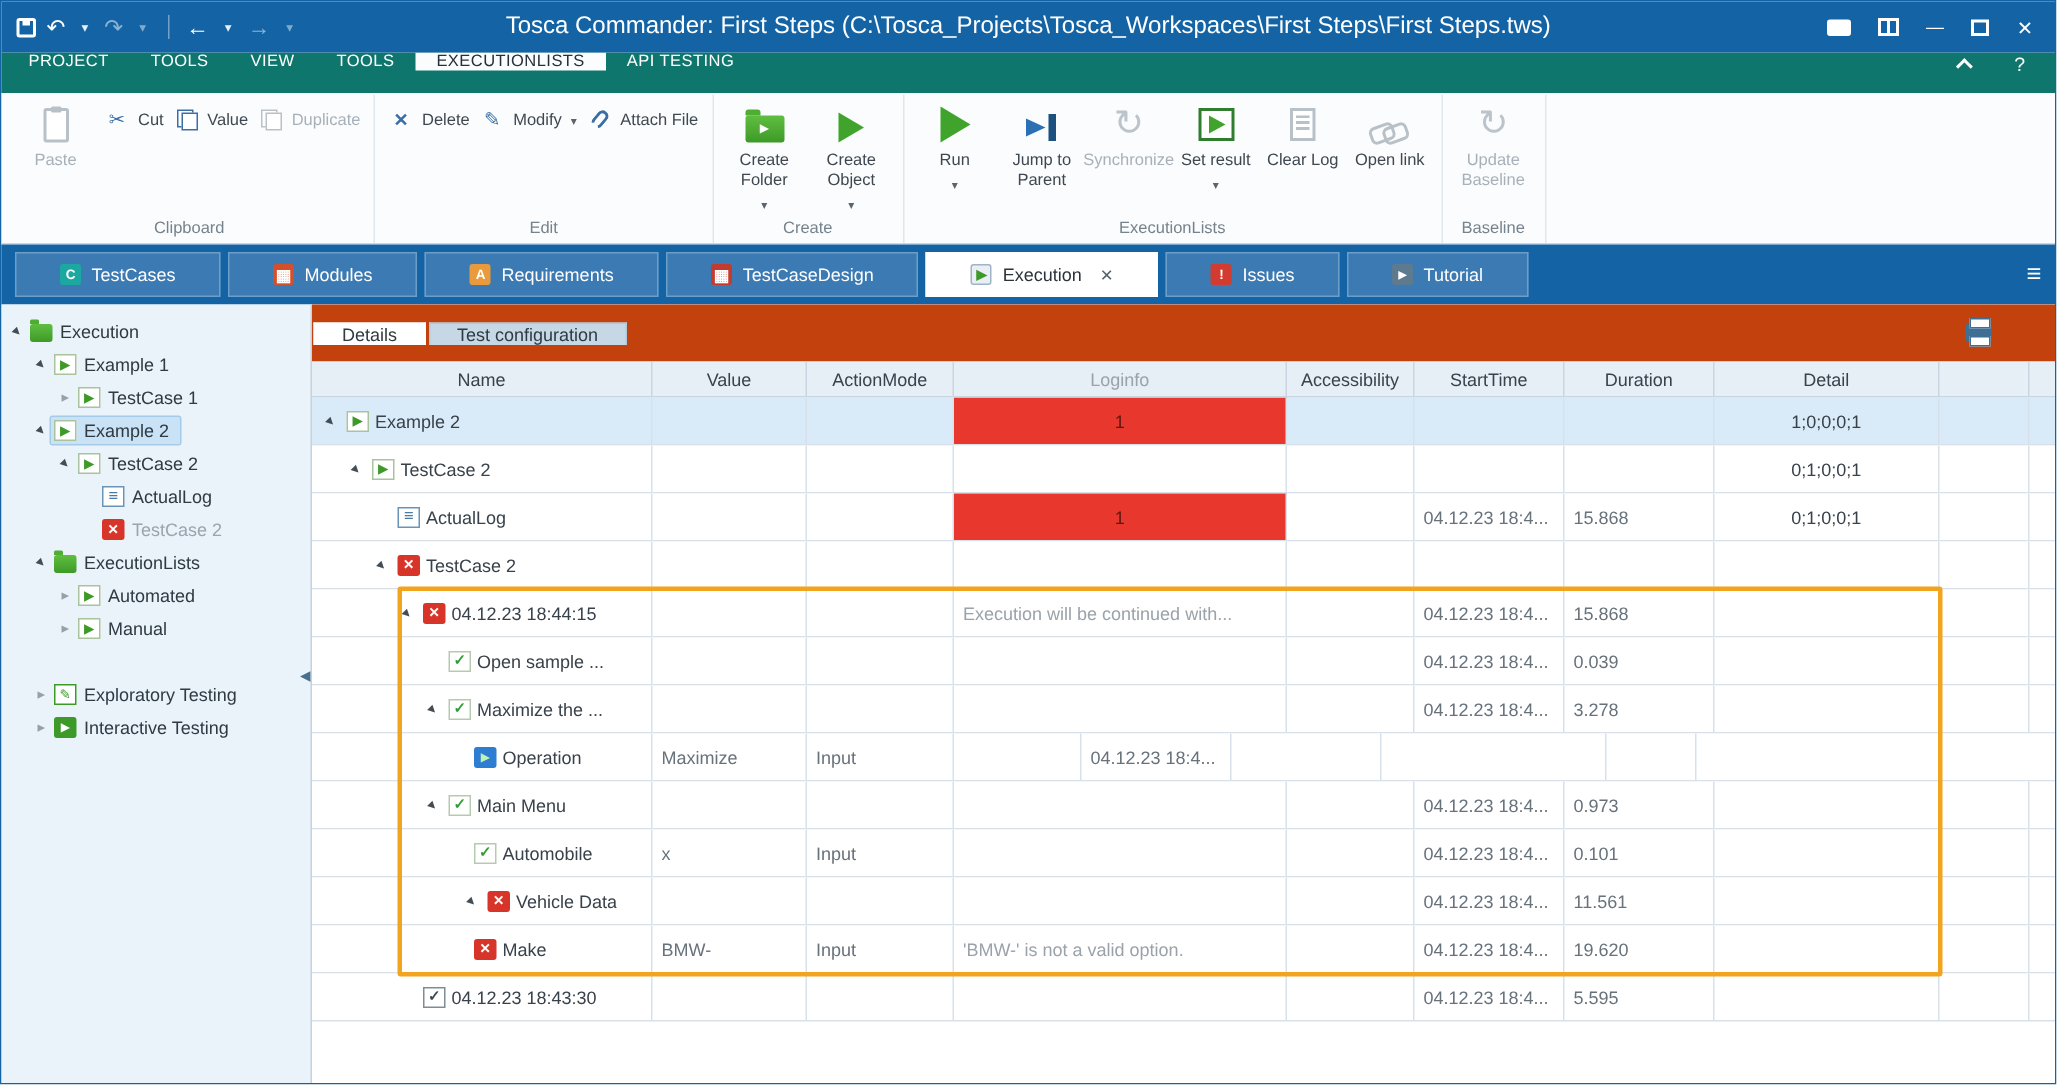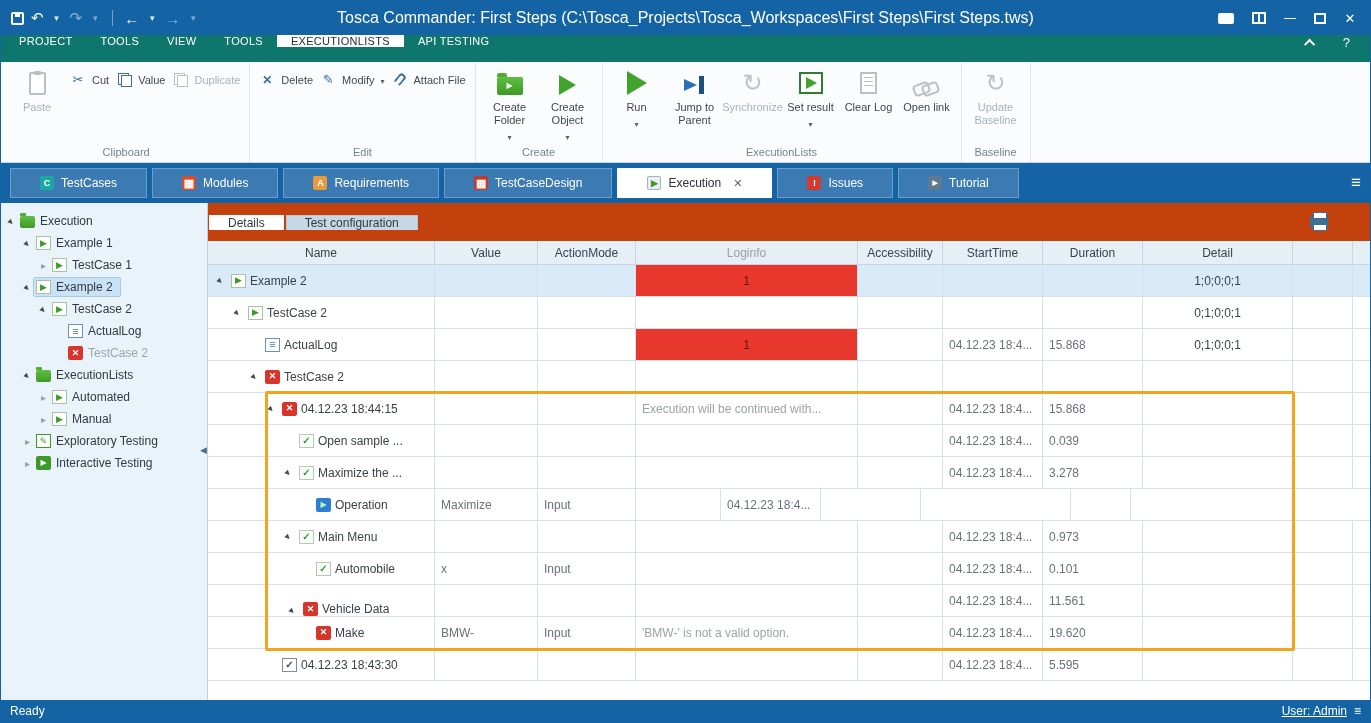--- a/index.html
+++ b/index.html
@@ -476,21 +476,21 @@
       <span class="tree-label">Automated</span>
     </span>
   </div>
           <div class="tree-item" style="padding-left: 36px;">
     <span class="twisty closed"></span>
     <span class="tree-inner">
       <span class="icn" data-icon="exec-list"></span>
       <span class="tree-label">Manual</span>
     </span>
   </div>
-          <div class="tree-item" style="padding-left: 20px;">
+          <div class="tree-item" style="padding-left: 20px; margin-top: 22px;">
     <span class="twisty closed"></span>
     <span class="tree-inner">
       <span class="icn" data-icon="explor"></span>
       <span class="tree-label">Exploratory Testing</span>
     </span>
   </div>
           <div class="tree-item" style="padding-left: 20px;">
     <span class="twisty closed"></span>
     <span class="tree-inner">
       <span class="icn" data-icon="interact"></span>
@@ -670,21 +670,21 @@
     <div class="c c-value">x</div>
     <div class="c c-mode">Input</div>
     <div class="c c-log"></div>
     <div class="c c-acc"></div>
     <div class="c c-start">04.12.23 18:4...</div>
     <div class="c c-dur">0.101</div>
     <div class="c c-detail"></div>
     <div class="c c-rest"></div>
   </div>
             <div class="trow">
-    <div class="c c-name" style="padding-left: 78px; align-items: flex-end;">
+    <div class="c c-name" style="padding-left: 100px;">
       <span class="twisty open"></span>
       <span class="icn" data-icon="x-red"></span>
       <span class="row-name">Vehicle Data</span>
     </div>
     <div class="c c-value"></div>
     <div class="c c-mode"></div>
     <div class="c c-log"></div>
     <div class="c c-acc"></div>
     <div class="c c-start">04.12.23 18:4...</div>
     <div class="c c-dur">11.561</div>
@@ -719,21 +719,14 @@
     <div class="c c-start">04.12.23 18:4...</div>
     <div class="c c-dur">5.595</div>
     <div class="c c-detail"></div>
     <div class="c c-rest"></div>
   </div>
           </div>
       </div>
     </div>
   </div>
 
-  <div class="statusbar">
-    <span>Ready</span>
-    <span class="sb-right">
-      <span class="sb-user">User: Admin</span>
-      <span class="sb-menu-icon"></span>
-    </span>
-  </div>
 
 </div>
 
 </body></html>

